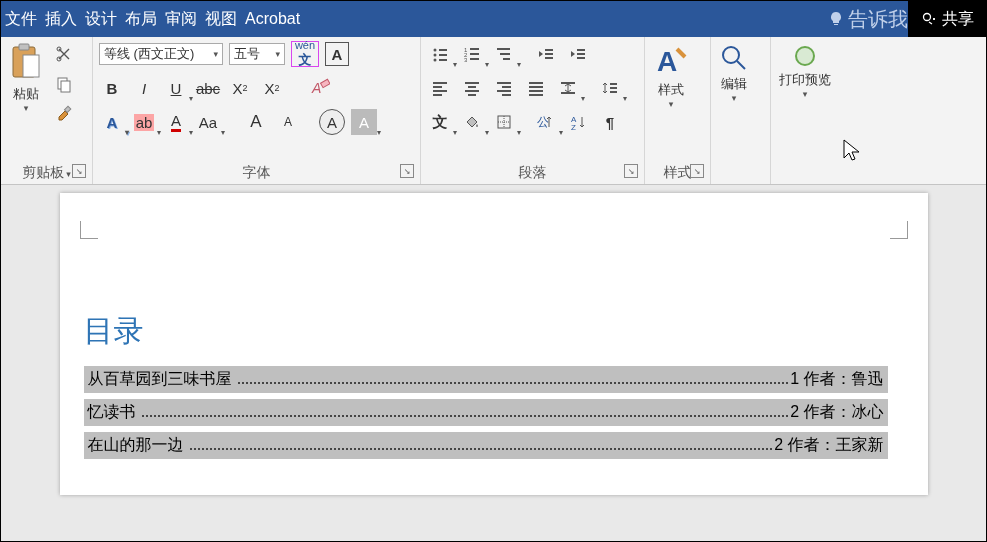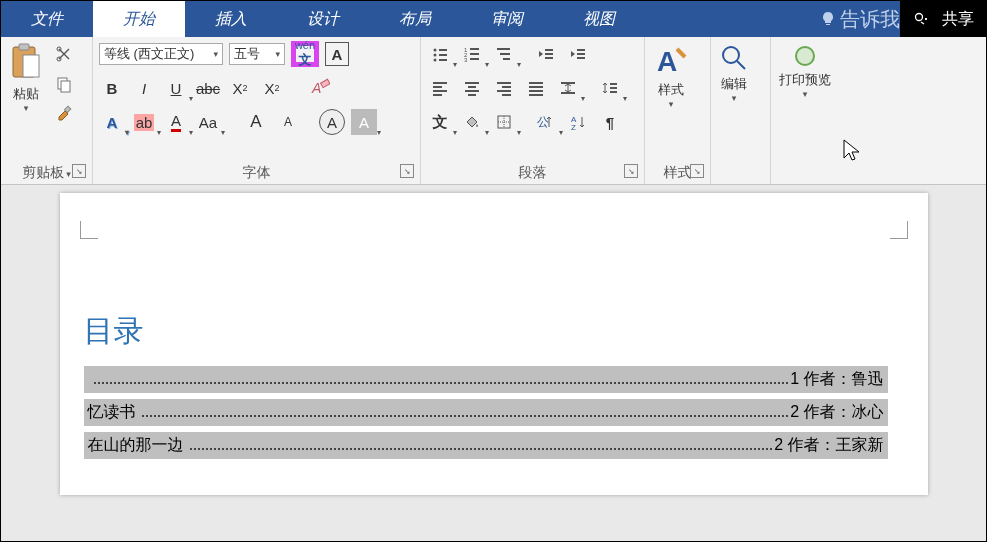--- a/index.html
+++ b/index.html
@@ -14,26 +14,25 @@
 }
 .title-tabs {
   display: flex;
   background: #2b579a;
   color: #fff;
   font-size: 16px;
   height: 36px;
   align-items: center;
 }
 .title-tabs .tab {
-  padding: 0 30px;
+  padding: 0 4px;
   height: 100%;
   display: flex;
   align-items: center;
   cursor: pointer;
-  font-style: italic;
 }
 .title-tabs .tab.active {
   background: #fff;
   color: #2b579a;
 }
 .title-tabs .spacer { flex: 1; }
 .title-tabs .tell-me {
   display: flex;
   align-items: center;
   color: #c0d0ea;
@@ -157,39 +156,39 @@
 .toc-row .pg { white-space:nowrap;}
 .cursor {
   position:absolute;
 }
 </style>
 </head>
 <body>
 
 <div class="title-tabs">
   <div class="tab">文件</div>
-  <div class="tab active">开始</div>
   <div class="tab">插入</div>
   <div class="tab">设计</div>
   <div class="tab">布局</div>
   <div class="tab">审阅</div>
   <div class="tab">视图</div>
+  <div class="tab">Acrobat</div>
   <div class="spacer"></div>
   <div class="tell-me">
     <svg width="16" height="16" viewBox="0 0 16 16">
         <path fill="#c0d0ea" d="M8 1a5 5 0 0 0-3 9v2h6v-2a5 5 0 0 0-3-9zM6 13h4v1H6z"></path>
       </svg>
     <span>告诉我</span>
   </div>
   <div class="share">
     <svg width="18" height="18" viewBox="0 0 18 18">
         <circle cx="7" cy="7" r="3.5" fill="none" stroke="#fff" stroke-width="1.3"></circle>
         <path d="M14 10v-2m-1 1h2M12 14l-3-2" stroke="#fff" stroke-width="1.3" fill="none"></path>
       </svg>
-    <span style="margin-left:12px">共享</span>
+    <span style="margin-left:4px">共享</span>
   </div>
 </div>
 
 <div class="ribbon">
 
   <div class="group" style="width:92px">
     <div class="group-body">
       <div class="bigbtn">
         <svg width="34" height="40" viewBox="0 0 34 40">
           <rect x="4" y="4" width="22" height="30" rx="2" fill="#d9a15a" stroke="#8a6a3a"></rect>
@@ -228,21 +227,21 @@
     <div class="group-body" style="flex-direction:column; gap:8px">
       <div class="icon-row">
         <div class="smallbox" style="width:124px">
             <span>等线 (西文正文)</span>
             <span class="dd">▾</span>
           </div>
         <div class="smallbox" style="width:56px">
             <span>五号</span>
             <span class="dd">▾</span>
           </div>
-        <div class="ibtn" style="color:#2b579a;font-size:11px;flex-direction:column;width:28px;border:5px solid #d946ef">
+        <div class="ibtn" style="color:#2b579a;font-size:11px;flex-direction:column;width:28px;border:1px solid #d946ef">
             <span>wén</span>
             <b style="font-size:13px">文</b>
           </div>
         <div class="ibtn" style="border:1px solid #555;width:24px;height:24px;font-weight:bold">A</div>
       </div>
       <div class="icon-row">
         <div class="ibtn">
             <b>B</b>
           </div>
         <div class="ibtn">
@@ -466,20 +465,21 @@
     <path d="M2 2l0 18 5-5 3 7 3-1-3-7h7z" fill="#fff" stroke="#000" stroke-width="1"></path>
   </svg>
 
 <div class="page-area">
   <div class="page">
     <div class="crop-tl"></div>
     <div class="crop-tr"></div>
     <div class="toc-title">目录</div>
     <div id="toc-container">
         <div class="toc-row">
+          <span class="t">从百草园到三味书屋</span>
           <span class="dots"></span>
           <span class="pg">1 作者：鲁迅</span>
         </div>
         <div class="toc-row">
           <span class="t">忆读书</span>
           <span class="dots"></span>
           <span class="pg">2 作者：冰心</span>
         </div>
         <div class="toc-row">
           <span class="t">在山的那一边</span>

